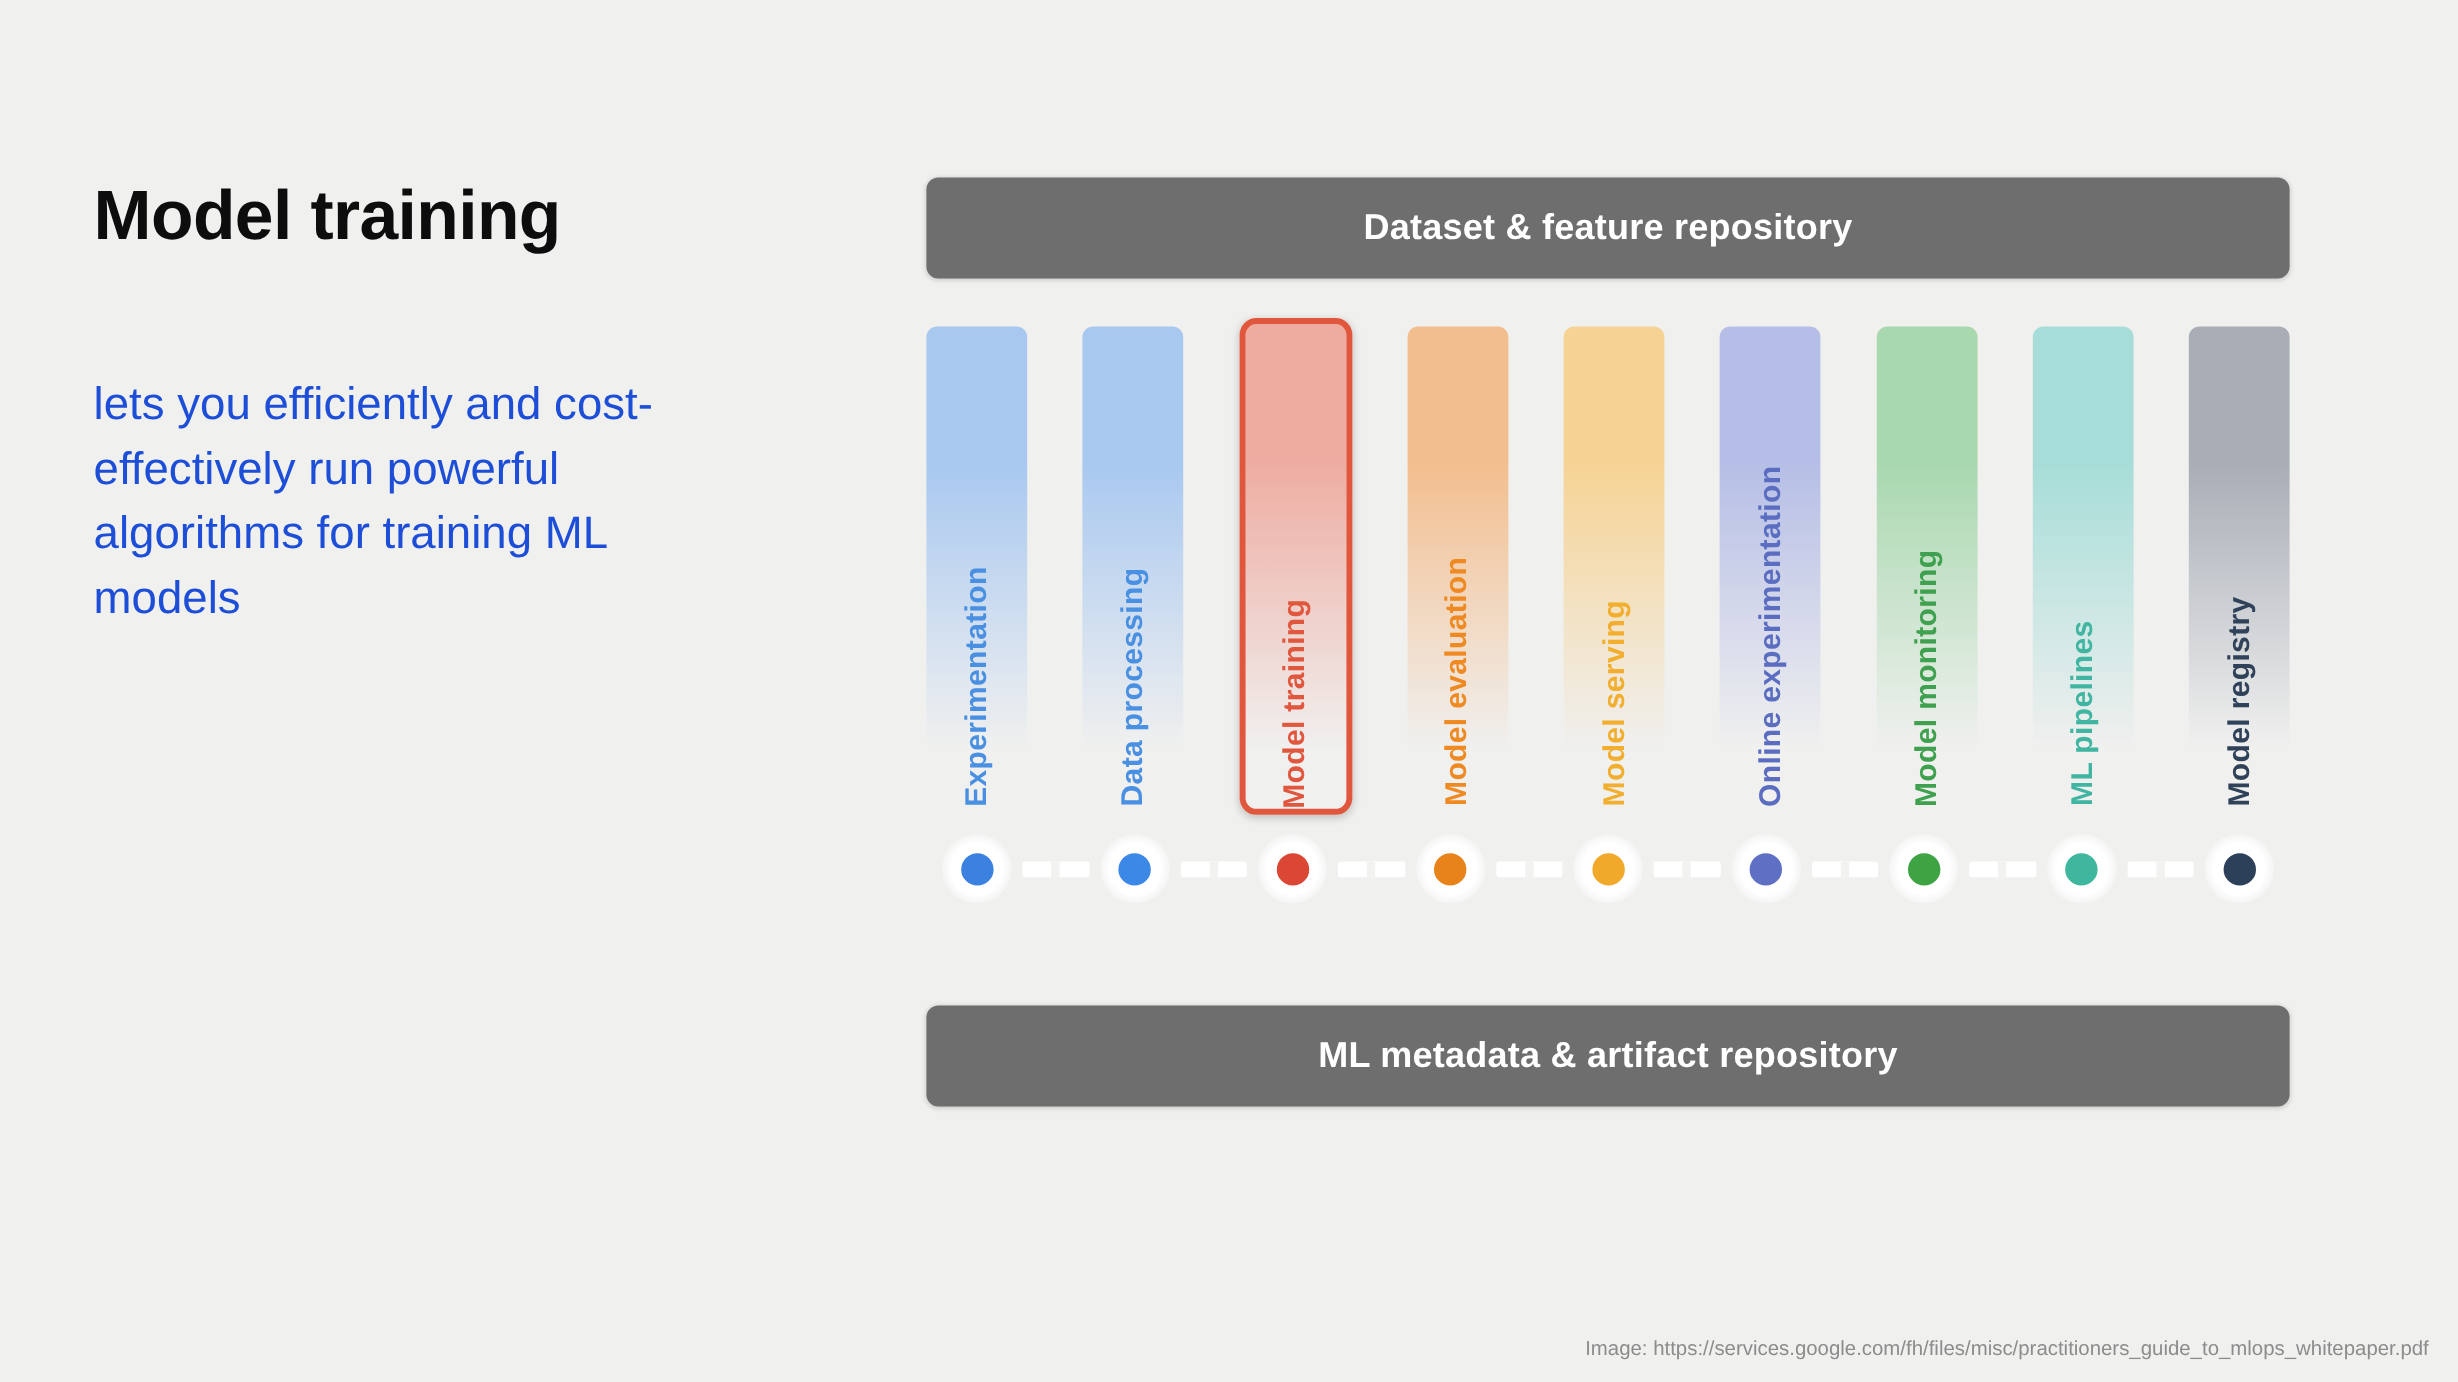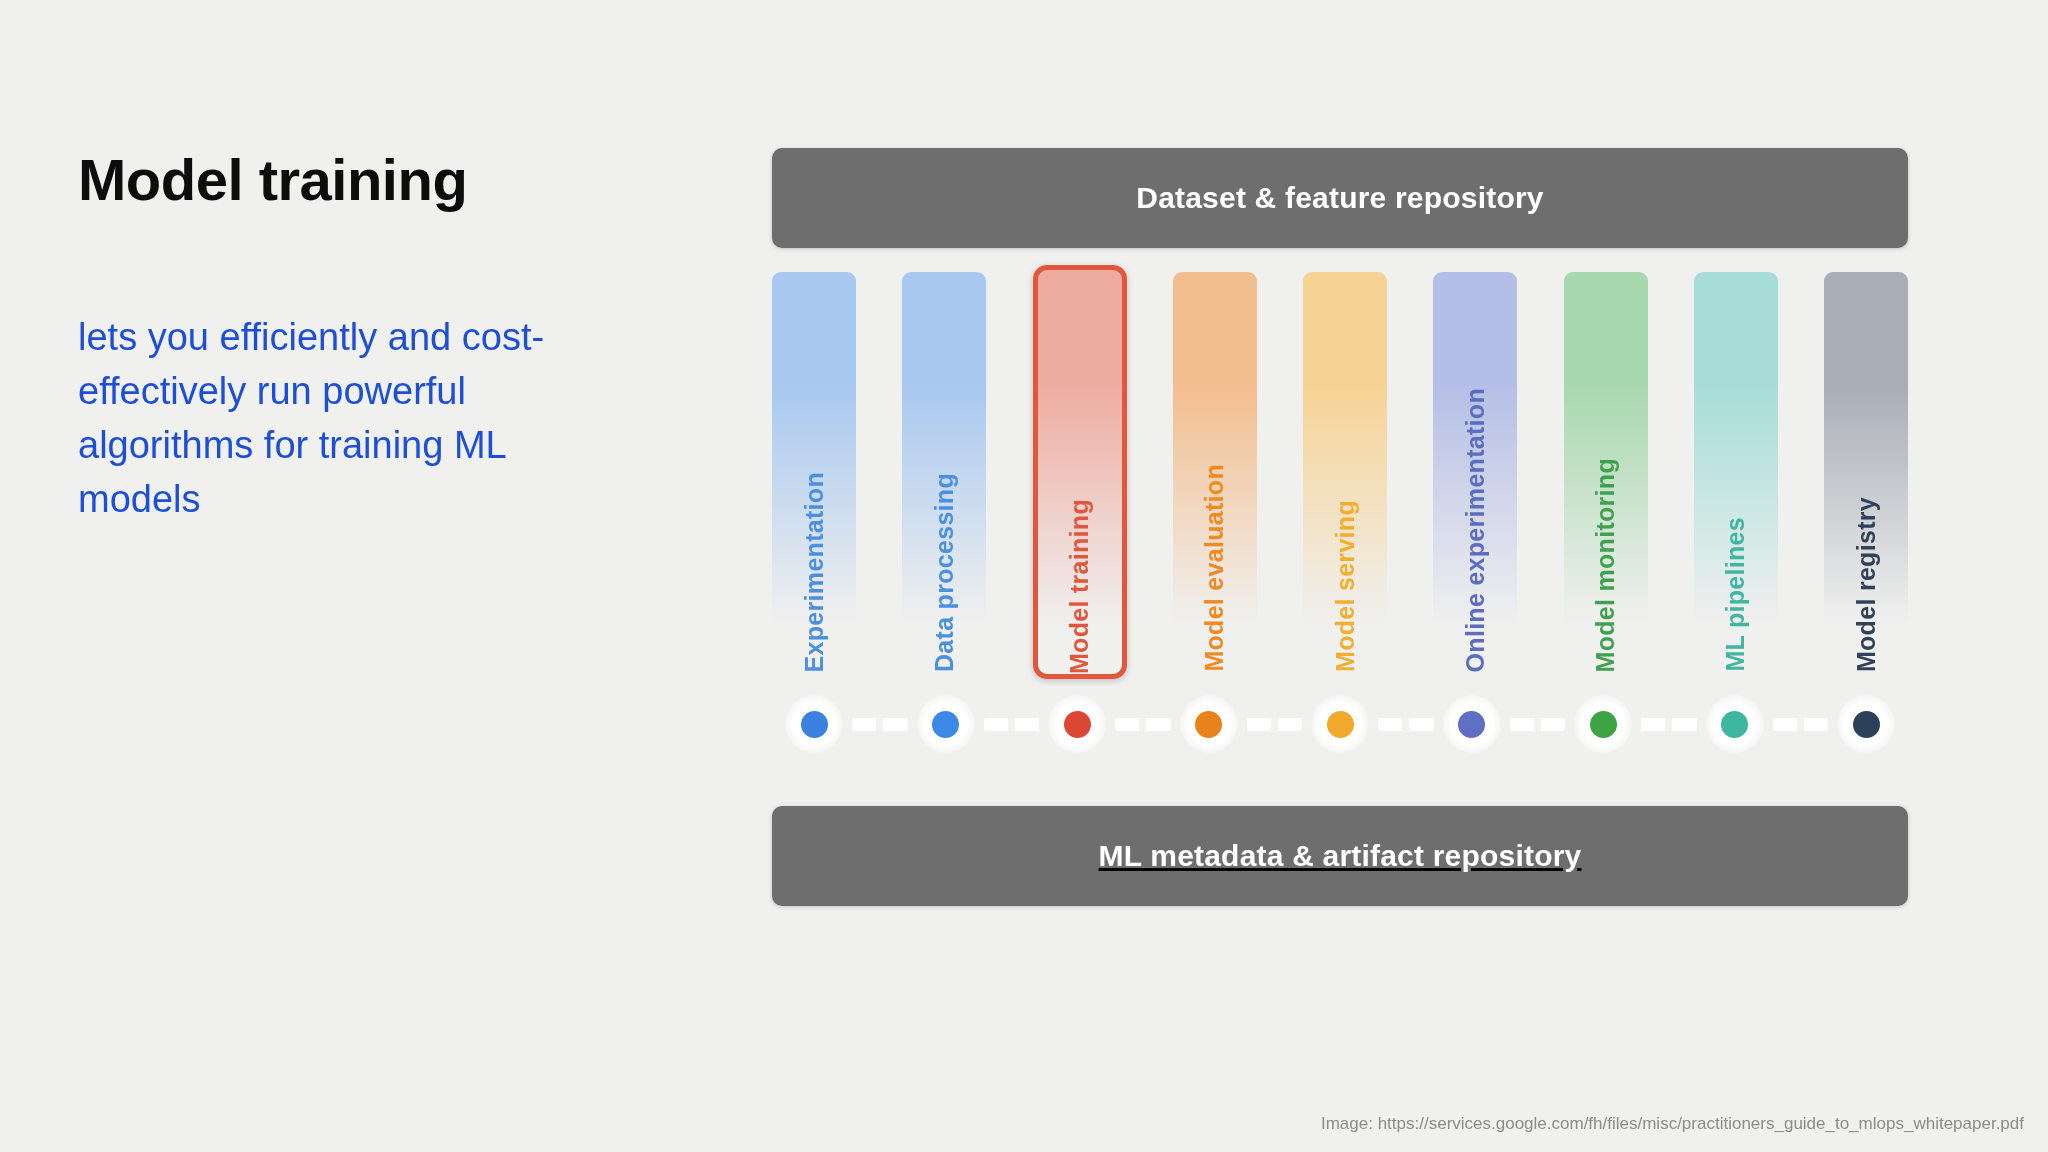--- a/index.html
+++ b/index.html
@@ -50,30 +50,30 @@
     left: 772px;
     top: 148px;
     width: 1136px;
     height: 742px;
   }
 
   .repo-bar {
     position: absolute;
     left: 0;
     width: 1136px;
-    height: 100px;
+    height: 84px;
     background: #6e6e6e;
     border-radius: 10px;
     display: flex;
     align-items: center;
     justify-content: center;
     box-shadow: 0 1px 4px rgba(0,0,0,0.18);
   }
   .repo-bar-top    { top: 0; }
-  .repo-bar-bottom { top: 658px; text-decoration: underline; }
+  .repo-bar-bottom { top: 690px; }
 
   .repo-bar-label {
     color: #ffffff;
     font-size: 30px;
     font-weight: bold;
     letter-spacing: 0.2px;
     white-space: nowrap;
   }
 
   

